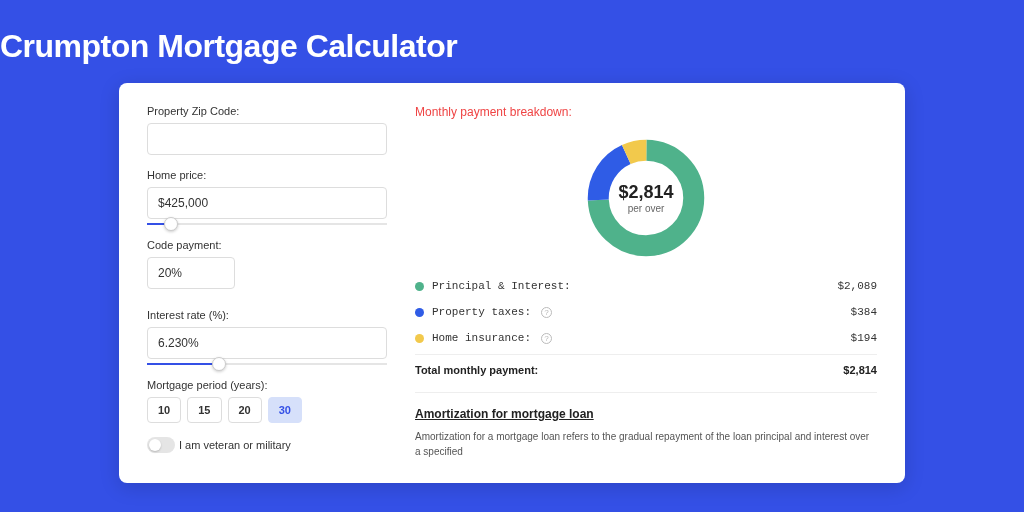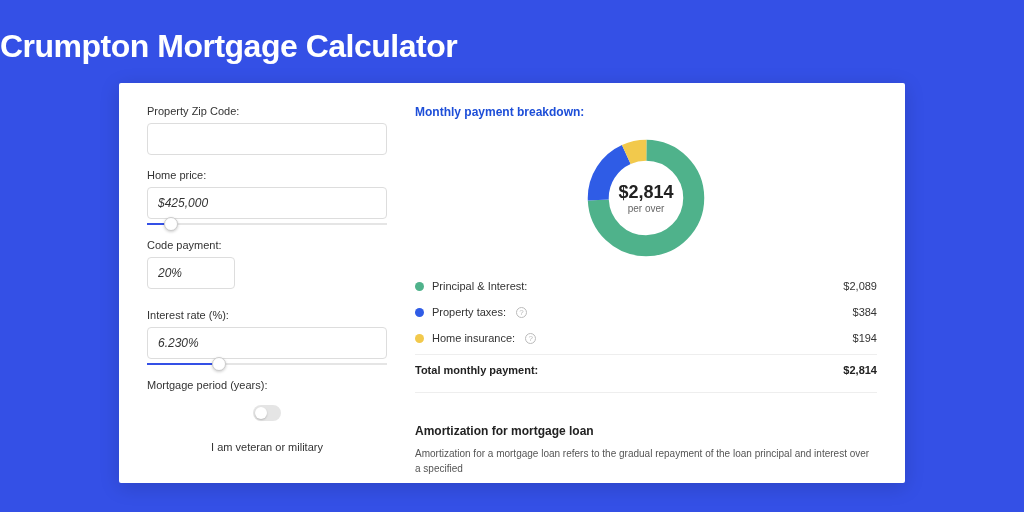--- a/index.html
+++ b/index.html
@@ -15,21 +15,21 @@
     color: #fff;
     font-size: 32px;
     font-weight: 700;
     padding: 28px 0 18px;
     letter-spacing: -0.5px;
   }
   .card {
     background: #fff;
     width: 786px;
     margin: 0 auto;
-    border-radius: 2px;
+    border-radius: 8px;
     box-shadow: 0 4px 20px rgba(0,0,0,0.15);
     padding: 22px 28px;
     display: flex;
     gap: 28px;
     height: 400px;
   }
   .left-col { width: 240px; flex-shrink: 0; }
   .right-col { flex: 1; }
   .field-label {
     font-size: 11px;
@@ -39,21 +39,20 @@
   }
   .field-group { margin-bottom: 14px; position: relative; }
   .text-input {
     width: 100%;
     height: 32px;
     border: 1px solid #ddd;
     border-radius: 4px;
     padding: 0 10px;
     font-size: 12px;
     color: #333;
-    font-style: italic;
   }
   .with-slider { margin-bottom: 20px; }
   .slider-track {
     height: 2px;
     background: #3450E6;
     position: absolute;
     left: 0;
     bottom: -6px;
   }
   .slider-rest {
@@ -86,36 +85,36 @@
     font-weight: 600;
     padding: 6px 10px;
     cursor: pointer;
     color: #333;
   }
   .period-btn.selected {
     background: #D6E0FA;
     color: #3450E6;
     border-color: #D6E0FA;
   }
-  .toggle-row { display: flex; align-items: center; gap: 20px; margin-top: 10px; flex-direction: column; }
+  .toggle-row { display: flex; align-items: center; gap: 4px; margin-top: 10px; }
   .toggle {
     width: 28px; height: 16px; border-radius: 8px; background: #e5e5e5;
     position: relative;
   }
   .toggle-knob {
     width: 12px; height: 12px; border-radius: 50%; background: #fff;
     position: absolute; left: 2px; top: 2px;
     box-shadow: 0 1px 2px rgba(0,0,0,0.2);
   }
   .toggle-label { font-size: 11px; color: #333; }
 
   .section-title {
     font-size: 12px;
-    font-weight: 700;
-    color: #1d4ed8;
+    font-weight: 400;
+    color: #ef4444;
     margin-bottom: 8px;
   }
   .donut-wrap {
     display: flex;
     justify-content: center;
     padding: 8px 0 12px;
   }
   .donut {
     width: 126px; height: 126px; position: relative;
   }
@@ -126,40 +125,42 @@
     align-items: center; justify-content: center;
   }
   .donut-value { font-size: 18px; font-weight: 700; color: #222; }
   .donut-sub { font-size: 10px; color: #666; }
 
   .breakdown-row {
     display: flex; justify-content: space-between;
     padding: 7px 0;
     font-size: 11px;
     color: #333;
+    font-family: Liberation Mono, monospace;
   }
   .breakdown-left { display: flex; align-items: center; gap: 8px; }
   .dot { width: 9px; height: 9px; border-radius: 50%; display: inline-block; }
   .help-icon {
     width: 11px; height: 11px; border: 1px solid #bbb; border-radius: 50%;
     display: inline-flex; align-items: center; justify-content: center;
     font-size: 8px; color: #bbb; margin-left: 2px;
   }
   .total-row {
     display: flex; justify-content: space-between;
     font-size: 11px; font-weight: 700; color: #222;
     border-top: 1px solid #eee;
     padding-top: 9px; margin-top: 3px;
     margin-bottom: 16px;
   }
   .amort-title {
     font-size: 12px; font-weight: 700; color: #222;
     margin-bottom: 8px;
     border-top: 1px solid #eee;
-    padding-top: 31px;
+    padding-top: 14px;
+    text-decoration: underline;
   }
   .amort-text { font-size: 10px; color: #555; line-height: 1.5; }
 </style>
 </head>
 <body>
 
 <h1 class="page-title">Crumpton Mortgage Calculator</h1>
 
 <div class="card">
   <div class="left-col">
@@ -187,20 +188,26 @@
     <div class="field-group with-slider">
       <label class="field-label">Interest rate (%):</label>
       <input class="text-input" value="6.230%" style="">
       <div class="slider-track" style="width:30%"></div>
       <div class="slider-rest" style="left:30%"></div>
       <div class="slider-thumb" style="left:30%"></div>
     </div>
 
     <div class="field-group">
       <label class="field-label">Mortgage period (years):</label>
+      <div class="period-row">
+          <button class="period-btn">10</button>
+          <button class="period-btn">15</button>
+          <button class="period-btn">20</button>
+          <button class="period-btn selected">30</button>
+        </div>
     </div>
 
     <div class="toggle-row">
       <div class="toggle">
         <div class="toggle-knob"></div>
       </div>
       <span class="toggle-label">I am veteran or military</span>
     </div>
   </div>
 

